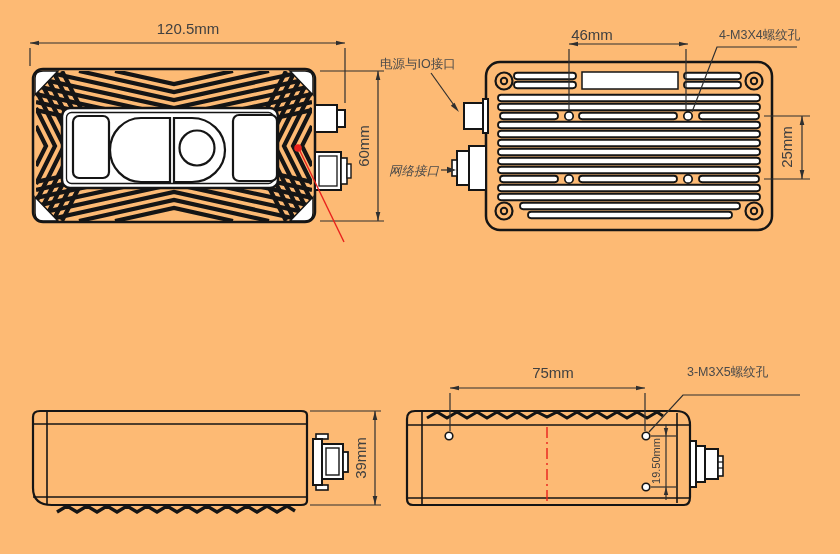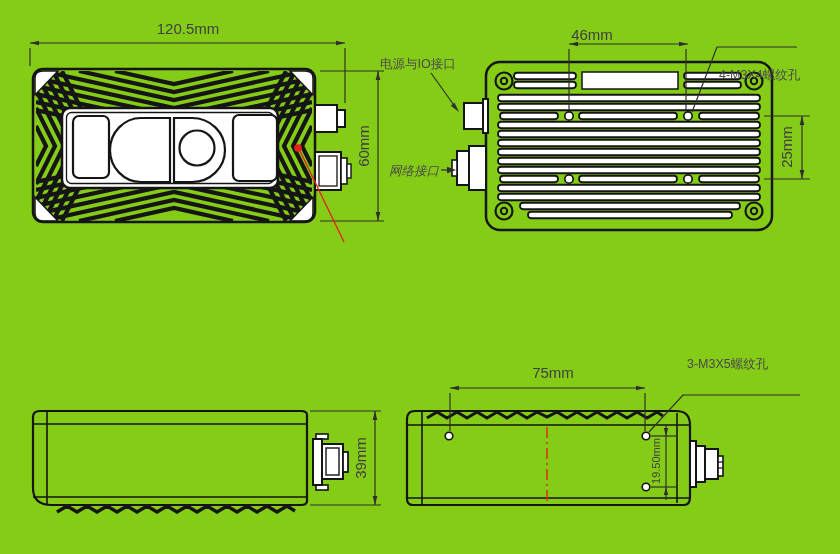--- a/index.html
+++ b/index.html
@@ -1,16 +1,16 @@
 <!DOCTYPE html>
 <html><head>
 <meta charset="utf-8">
 <style>
   html,body{margin:0;padding:0;background:#ffffff;}
-  #canvas{position:relative;width:840px;height:554px;background:#84cc16;overflow:hidden;
+  #canvas{position:relative;width:840px;height:554px;background:#fdba74;overflow:hidden;
           font-family:"Liberation Sans","DejaVu Sans",sans-serif;}
   #art{position:absolute;left:0;top:0;}
   .txt{position:absolute;color:#3f3f3f;white-space:nowrap;}
   .dim{font-size:15px;color:#404040;}
   .dim-c{transform:translate(-50%,-50%);text-align:center;}
   .dim-rot{transform:translate(-50%,-50%) rotate(-90deg);text-align:center;}
   .cn{font-size:12.5px;color:#4a4a4a;}
   .led-note{font-size:13px;line-height:17px;color:#4a4a4a;}
   .small-dim{font-size:11px;color:#404040;}
 </style>
@@ -254,23 +254,23 @@
     <polyline points="800,395 683,395 649,432"></polyline>
   </g>
 </svg>
 
   <div class="txt dim dim-c" style="left:188px;top:28px;">120.5mm</div>
   <div class="txt dim dim-rot" style="left:363px;top:146px;">60mm</div>
 
   <div class="txt cn" style="left:380px;top:56px;">电源与IO接口</div>
   <div class="txt cn" style="left:389px;top:163px;font-style:italic;">网络接口</div>
   <div class="txt dim dim-c" style="left:592px;top:34px;">46mm</div>
-  <div class="txt cn" style="left:719px;top:27px;margin-top:40px;">4-M3X4螺纹孔</div>
+  <div class="txt cn" style="left:719px;top:27px;">4-M3X4螺纹孔</div>
   <div class="txt dim dim-rot" style="left:786px;top:147px;">25mm</div>
 
 
   <div class="txt dim dim-rot" style="left:360px;top:458px;">39mm</div>
 
   <div class="txt dim dim-c" style="left:553px;top:372px;">75mm</div>
-  <div class="txt cn" style="left:687px;top:356px;">3-M3X5螺纹孔</div>
+  <div class="txt cn" style="left:687px;top:364px;">3-M3X5螺纹孔</div>
   <div class="txt small-dim dim-rot" style="left:656px;top:461px;">19.50mm</div>
 
 </div>
 
 </body></html>

